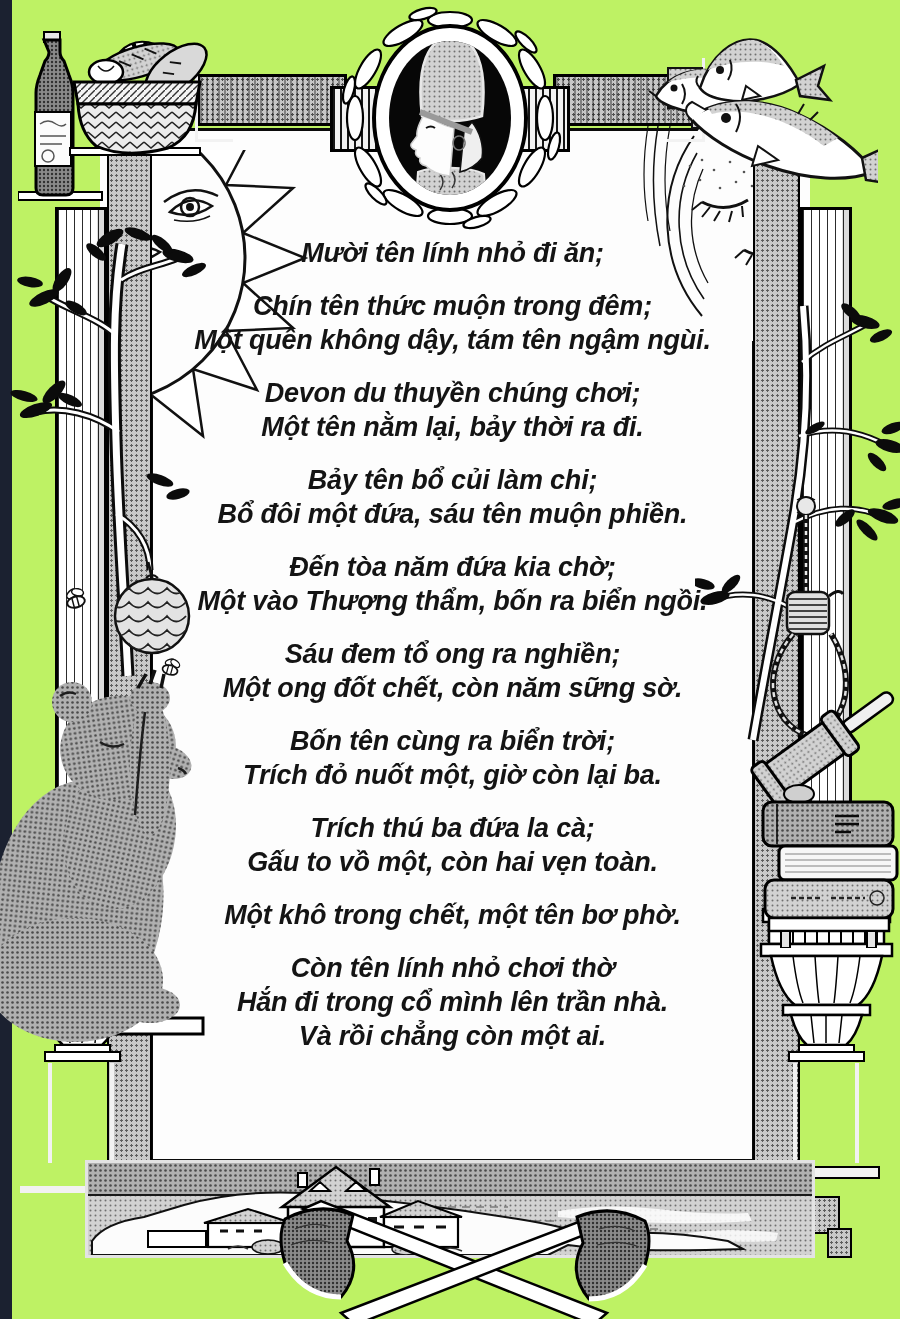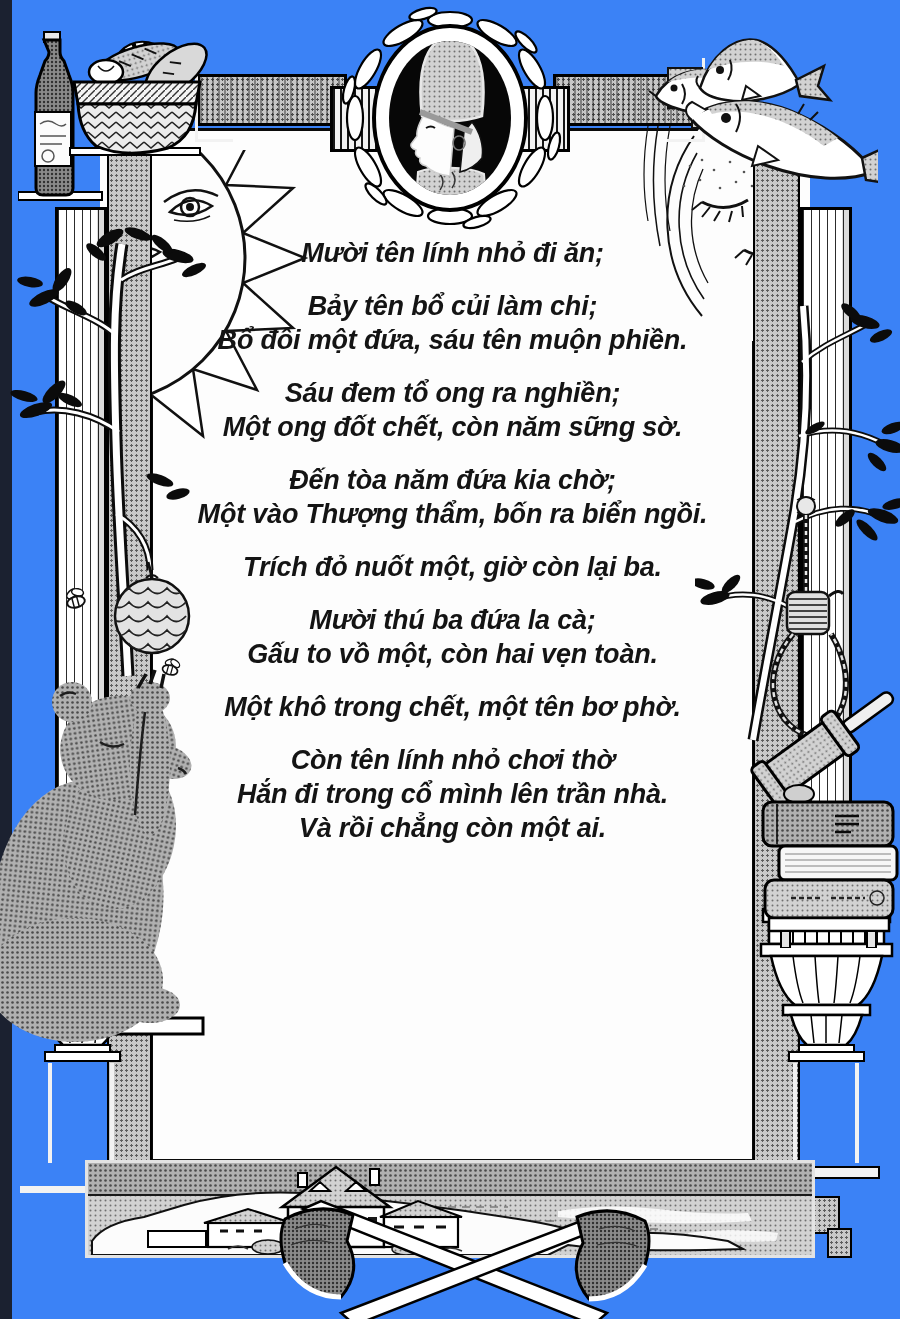--- a/index.html
+++ b/index.html
@@ -1,16 +1,16 @@
 <!DOCTYPE html>
 <html><head>
 <meta charset="utf-8">
 <style>
   html,body{margin:0;padding:0;background:#000;}
-  .stage{position:relative;width:900px;height:1319px;background:#3b82f6;overflow:hidden;
+  .stage{position:relative;width:900px;height:1319px;background:#bef264;overflow:hidden;
          font-family:"Liberation Sans",sans-serif;}
   .abs{position:absolute;}
   
   .ht{background-color:#c9c9c9;
       background-image:radial-gradient(#5d5d5d 1.1px, rgba(0,0,0,0) 1.4px);
       background-size:5px 5px;border:2px solid #000;box-sizing:border-box;}
   
   .beam{background-color:#c6c6c6;
         background-image:repeating-linear-gradient(90deg, rgba(15,15,15,.38) 0 2px, rgba(0,0,0,0) 2px 6px),
                          radial-gradient(#4f4f4f 1px, rgba(0,0,0,0) 1.3px);
@@ -449,36 +449,45 @@
       <path d="M390,80 Q370,114 334,114" fill="none" stroke="#fff" stroke-width="5"></path>
       <path d="M380,46 Q362,38 344,44 M384,62 Q364,54 342,60" fill="none" stroke="#333" stroke-width="1.2"></path>
     </g>
   </svg>
 
   <div class="abs poem">
     <div class="stanza">
       <div>Mười tên lính nhỏ đi ăn;</div>
     </div>
     <div class="stanza">
+      <div>Chín tên thức muộn trong đêm;</div>
+      <div>Một quên không dậy, tám tên ngậm ngùi.</div>
+    </div>
+    <div class="stanza">
+      <div>Devon du thuyền chúng chơi;</div>
+      <div>Một tên nằm lại, bảy thời ra đi.</div>
+    </div>
+    <div class="stanza">
       <div>Bảy tên bổ củi làm chi;</div>
       <div>Bổ đôi một đứa, sáu tên muộn phiền.</div>
     </div>
     <div class="stanza">
+      <div>Đến tòa năm đứa kia chờ;</div>
+      <div>Một vào Thượng thẩm, bốn ra biển ngồi.</div>
+    </div>
+    <div class="stanza">
       <div>Sáu đem tổ ong ra nghiền;</div>
       <div>Một ong đốt chết, còn năm sững sờ.</div>
     </div>
     <div class="stanza">
-      <div>Đến tòa năm đứa kia chờ;</div>
-      <div>Một vào Thượng thẩm, bốn ra biển ngồi.</div>
-    </div>
-    <div class="stanza">
+      <div>Bốn tên cùng ra biển trời;</div>
       <div>Trích đỏ nuốt một, giờ còn lại ba.</div>
     </div>
     <div class="stanza">
-      <div>Mười thú ba đứa la cà;</div>
+      <div>Trích thú ba đứa la cà;</div>
       <div>Gấu to vồ một, còn hai vẹn toàn.</div>
     </div>
     <div class="stanza">
       <div>Một khô trong chết, một tên bơ phờ.</div>
     </div>
     <div class="stanza">
       <div>Còn tên lính nhỏ chơi thờ</div>
       <div>Hắn đi trong cổ mình lên trần nhà.</div>
       <div>Và rồi chẳng còn một ai.</div>
     </div>

